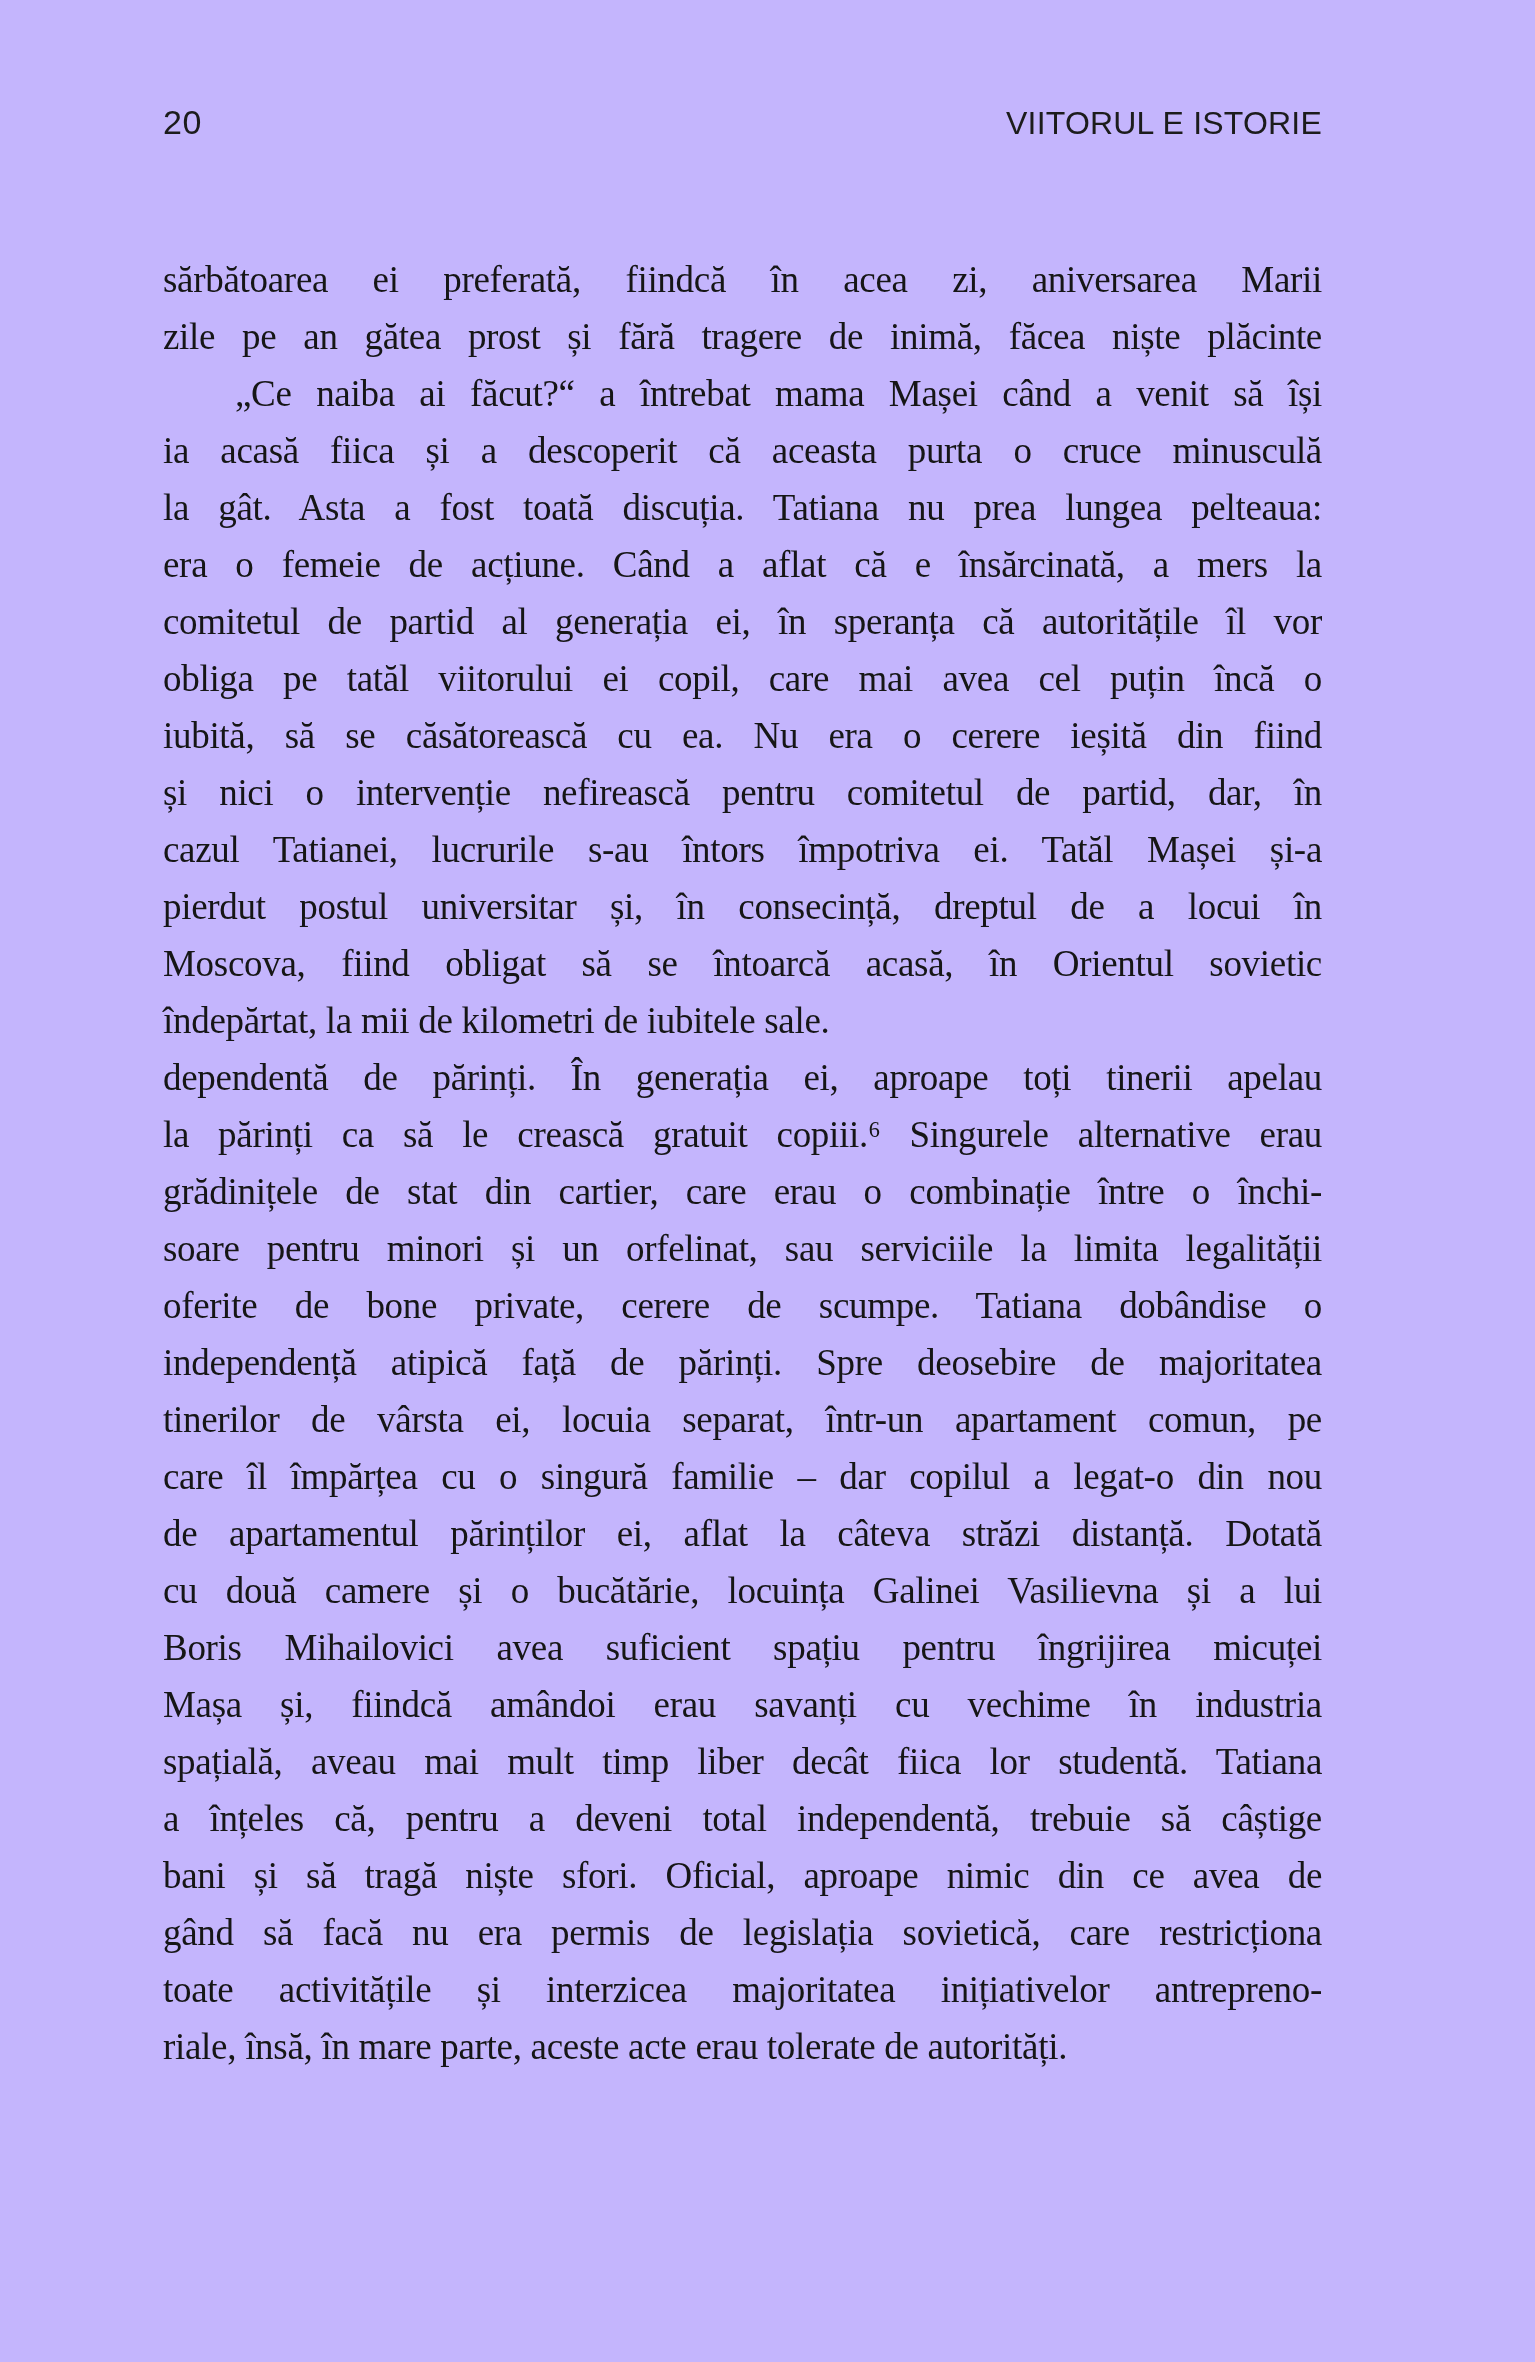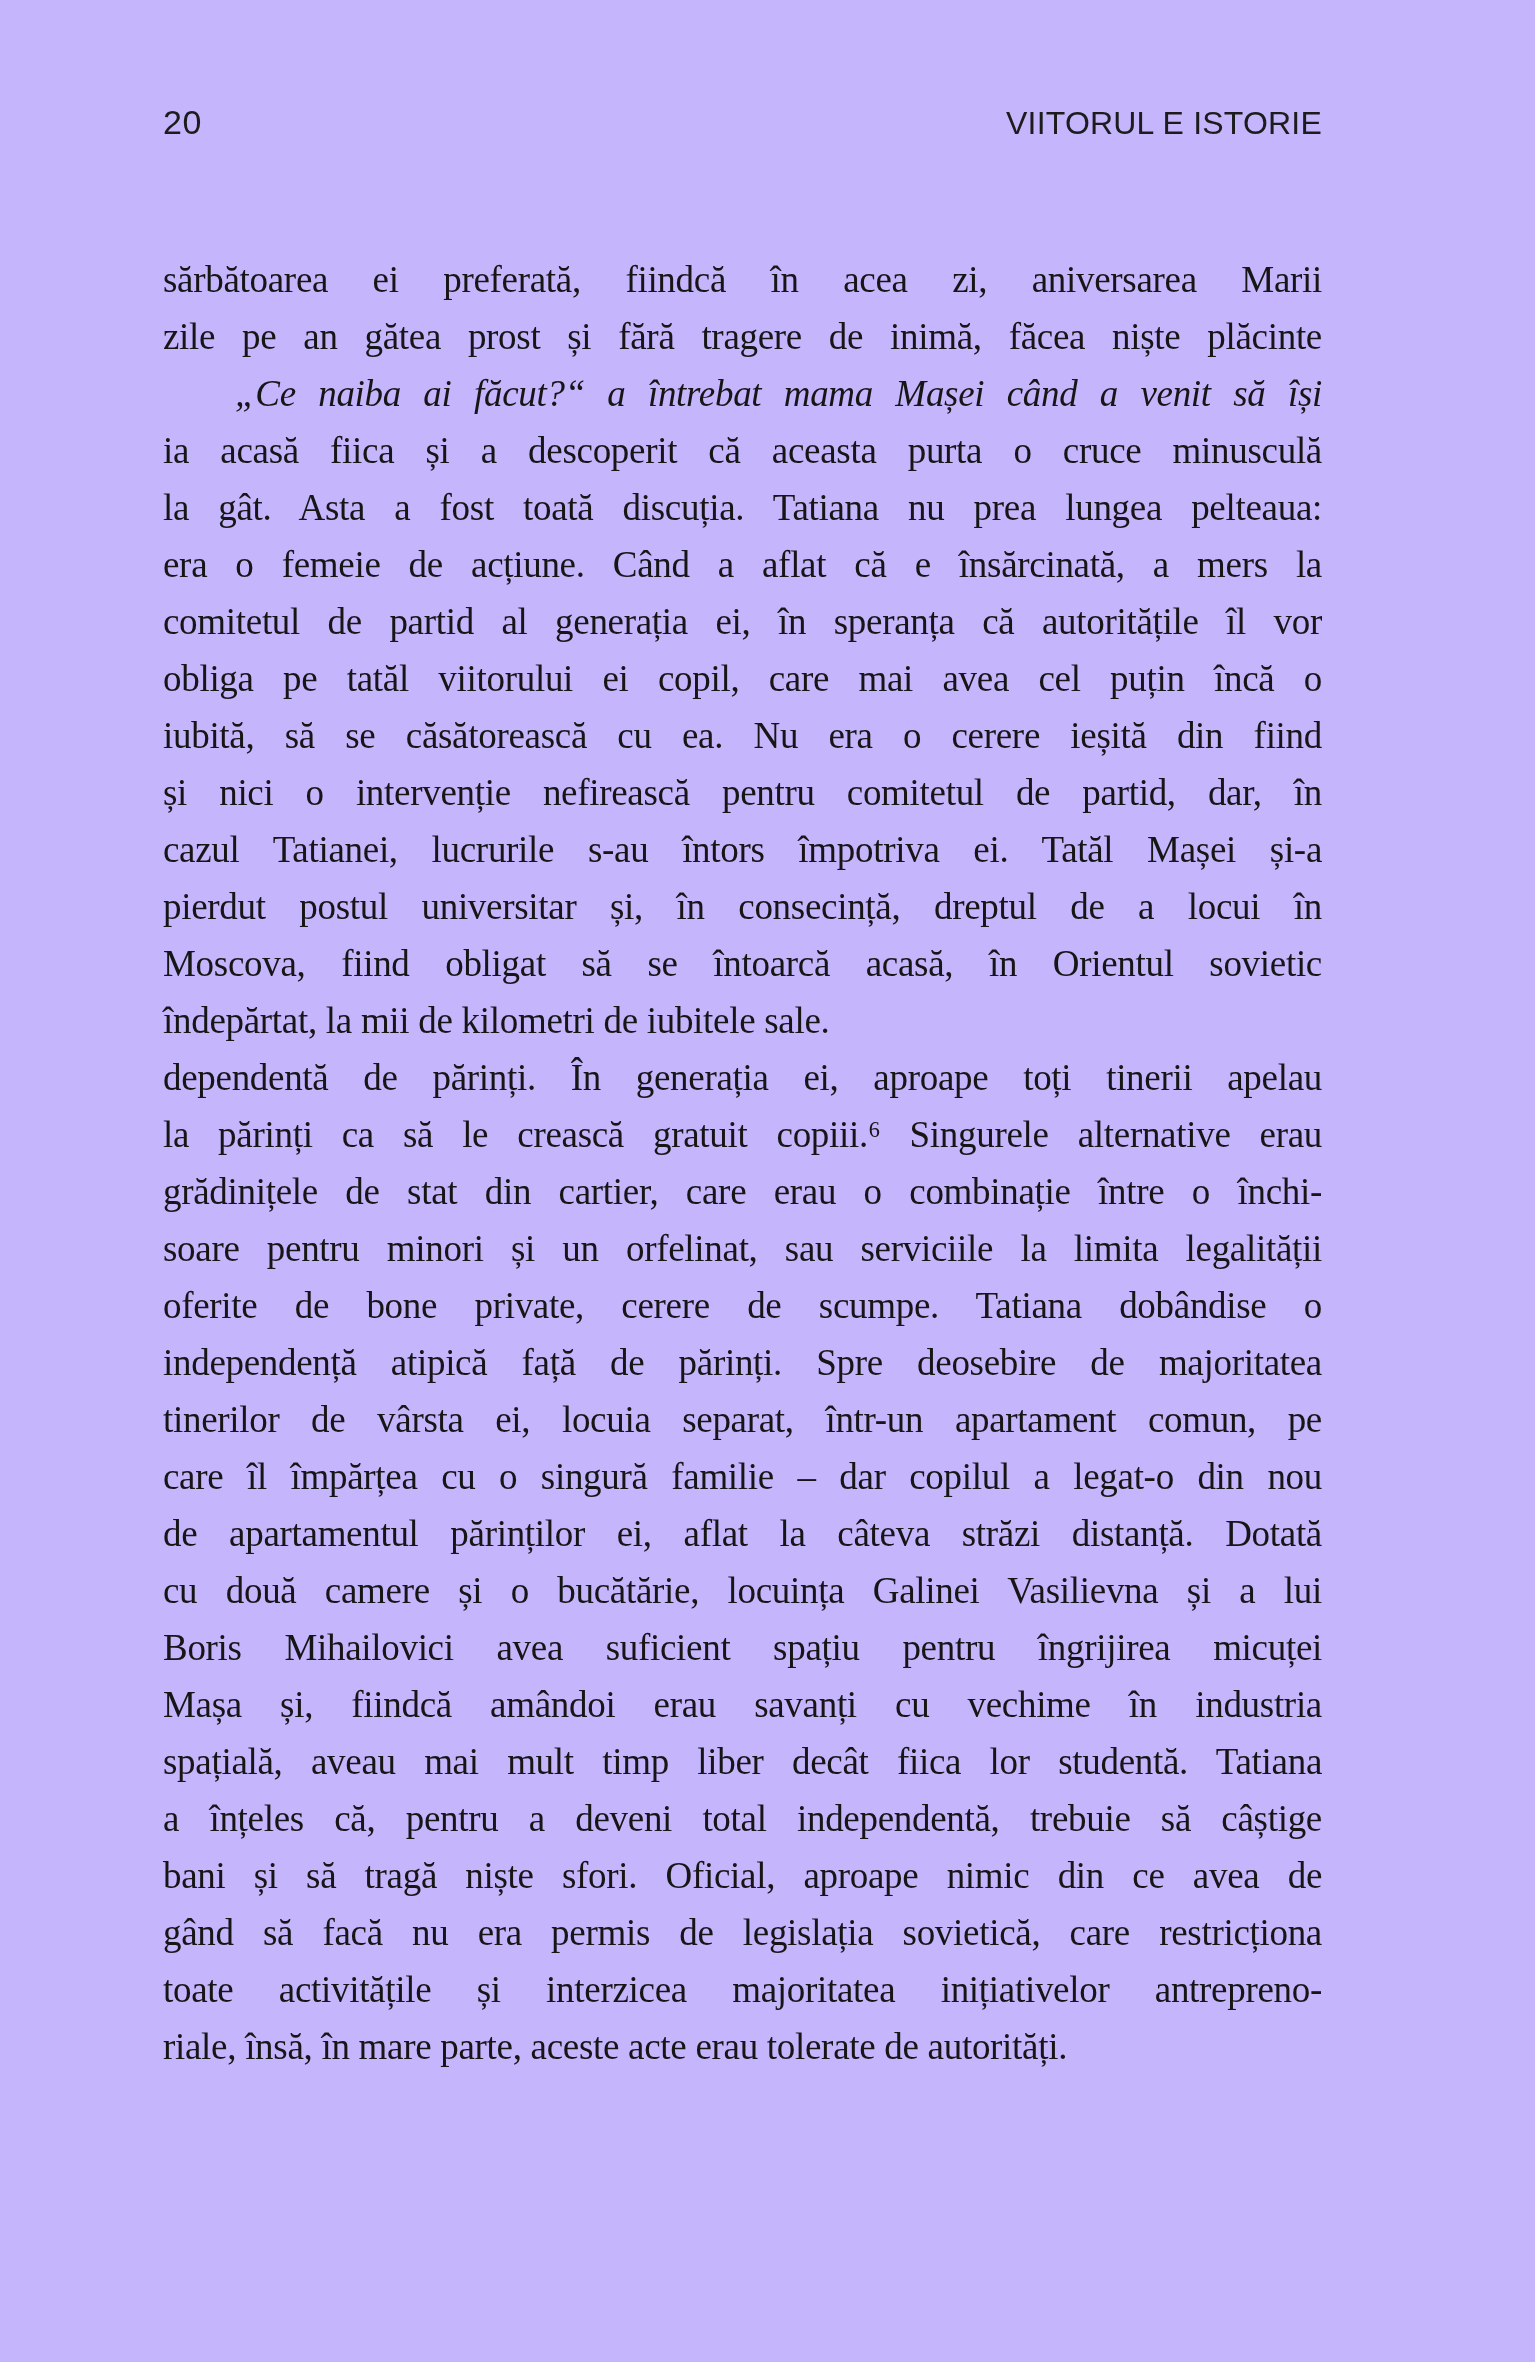--- a/index.html
+++ b/index.html
@@ -50,21 +50,20 @@
   .line {
     text-align: justify;
     text-align-last: justify;
     height: 57px;
   }
   .line.para-last {
     text-align-last: left;
   }
   .line.indent {
     padding-left: 72px;
-    font-style: italic;
   }
 </style>
 </head>
 <body>
 
 <div class="page">
   <div class="running-header">
     <span class="page-number">20</span>
     <span class="running-title">VIITORUL E ISTORIE</span>
   </div>

